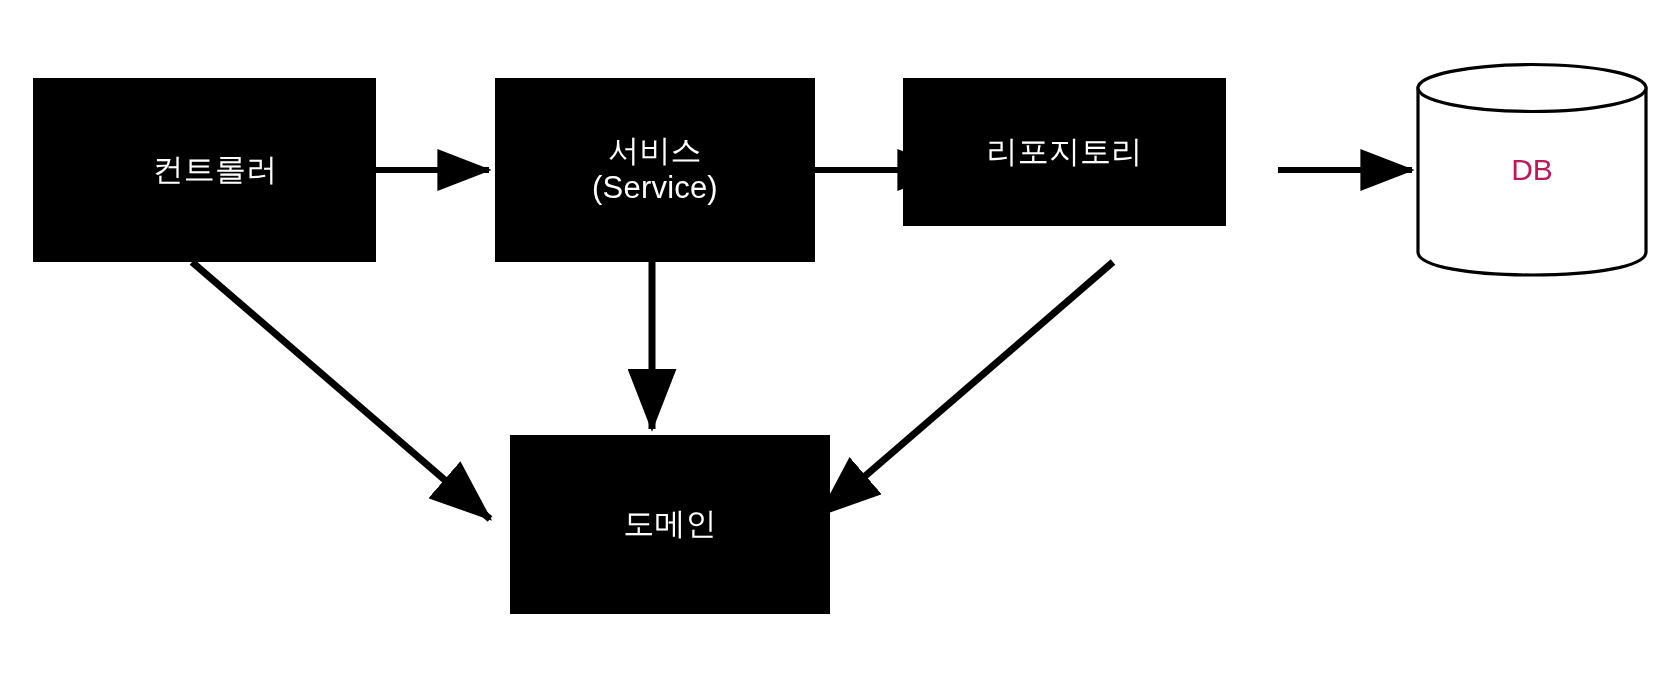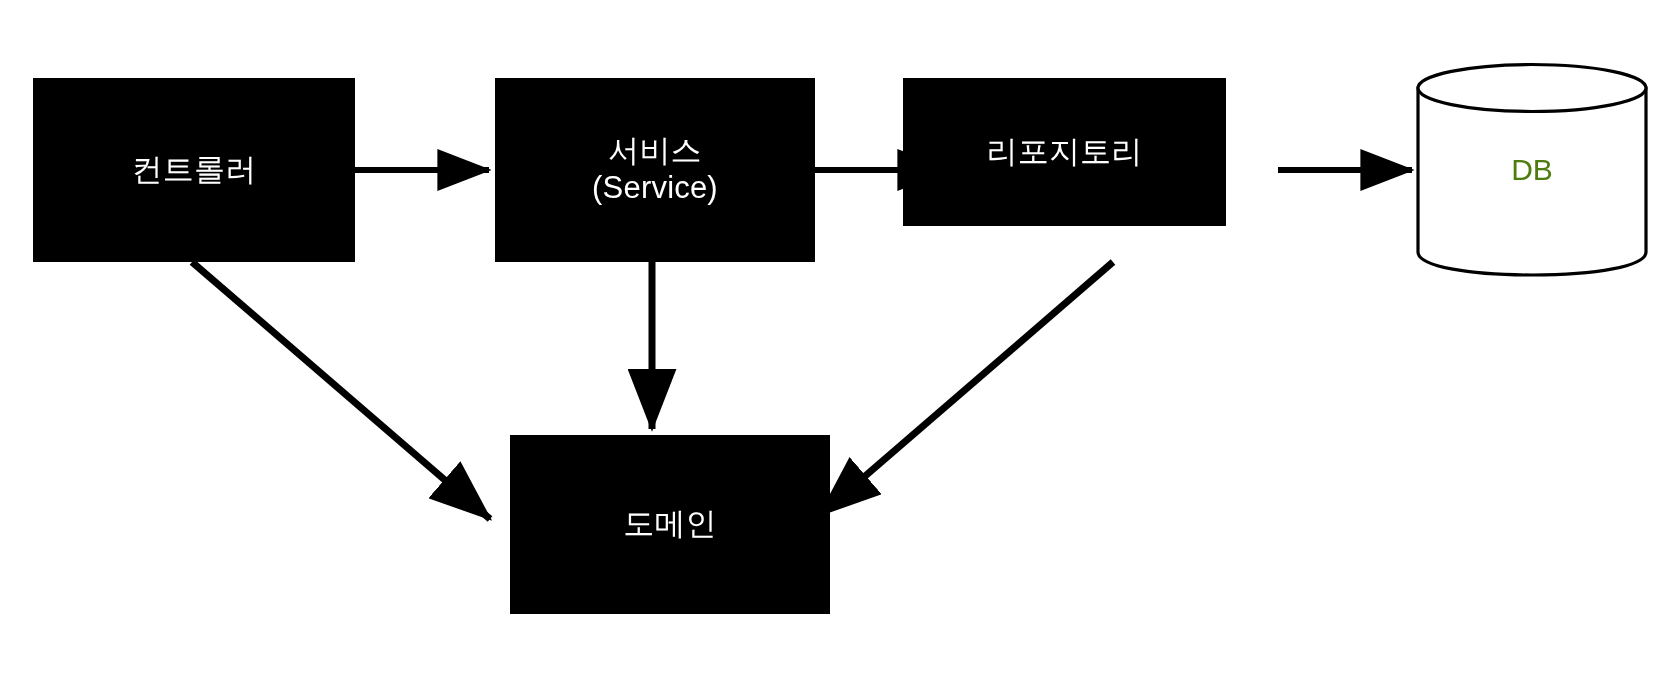--- a/index.html
+++ b/index.html
@@ -39,21 +39,21 @@
   }
   .node-line {
     display: block;
     white-space: nowrap;
     font-size: 31px;
     letter-spacing: 0.2px;
   }
   .node-line.ko { font-size: 31px; }
   .node-line.en { font-size: 31px; }
 
-  #node-controller { left: 33px;  top: 78px;  width: 322px; height: 184px; }
+  #node-controller { left: 33px;  top: 78px;  width: 322px; height: 184px; padding-left: 21px; }
   #node-service    { left: 495px; top: 78px;  width: 320px; height: 184px; }
   #node-repository { left: 903px; top: 78px;  width: 323px; height: 148px; }
   #node-domain     { left: 510px; top: 435px; width: 320px; height: 179px; }
 
   #node-db {
     position: absolute;
     left: 1415px;
     top: 62px;
     width: 234px;
     height: 216px;
@@ -63,21 +63,21 @@
   .db-label {
     position: absolute;
     left: 0;
     top: 0;
     width: 234px;
     height: 216px;
     display: flex;
     align-items: center;
     justify-content: center;
     font-size: 30px;
-    color: #4d7c0f;
+    color: #be185d;
     pointer-events: none;
   }
 </style>
 </head>
 <body>
 
 <div id="diagram-root">
 
   <svg id="edge-layer" viewBox="0 0 1670 698" width="1670" height="698" xmlns="http://www.w3.org/2000/svg">
     <defs>

